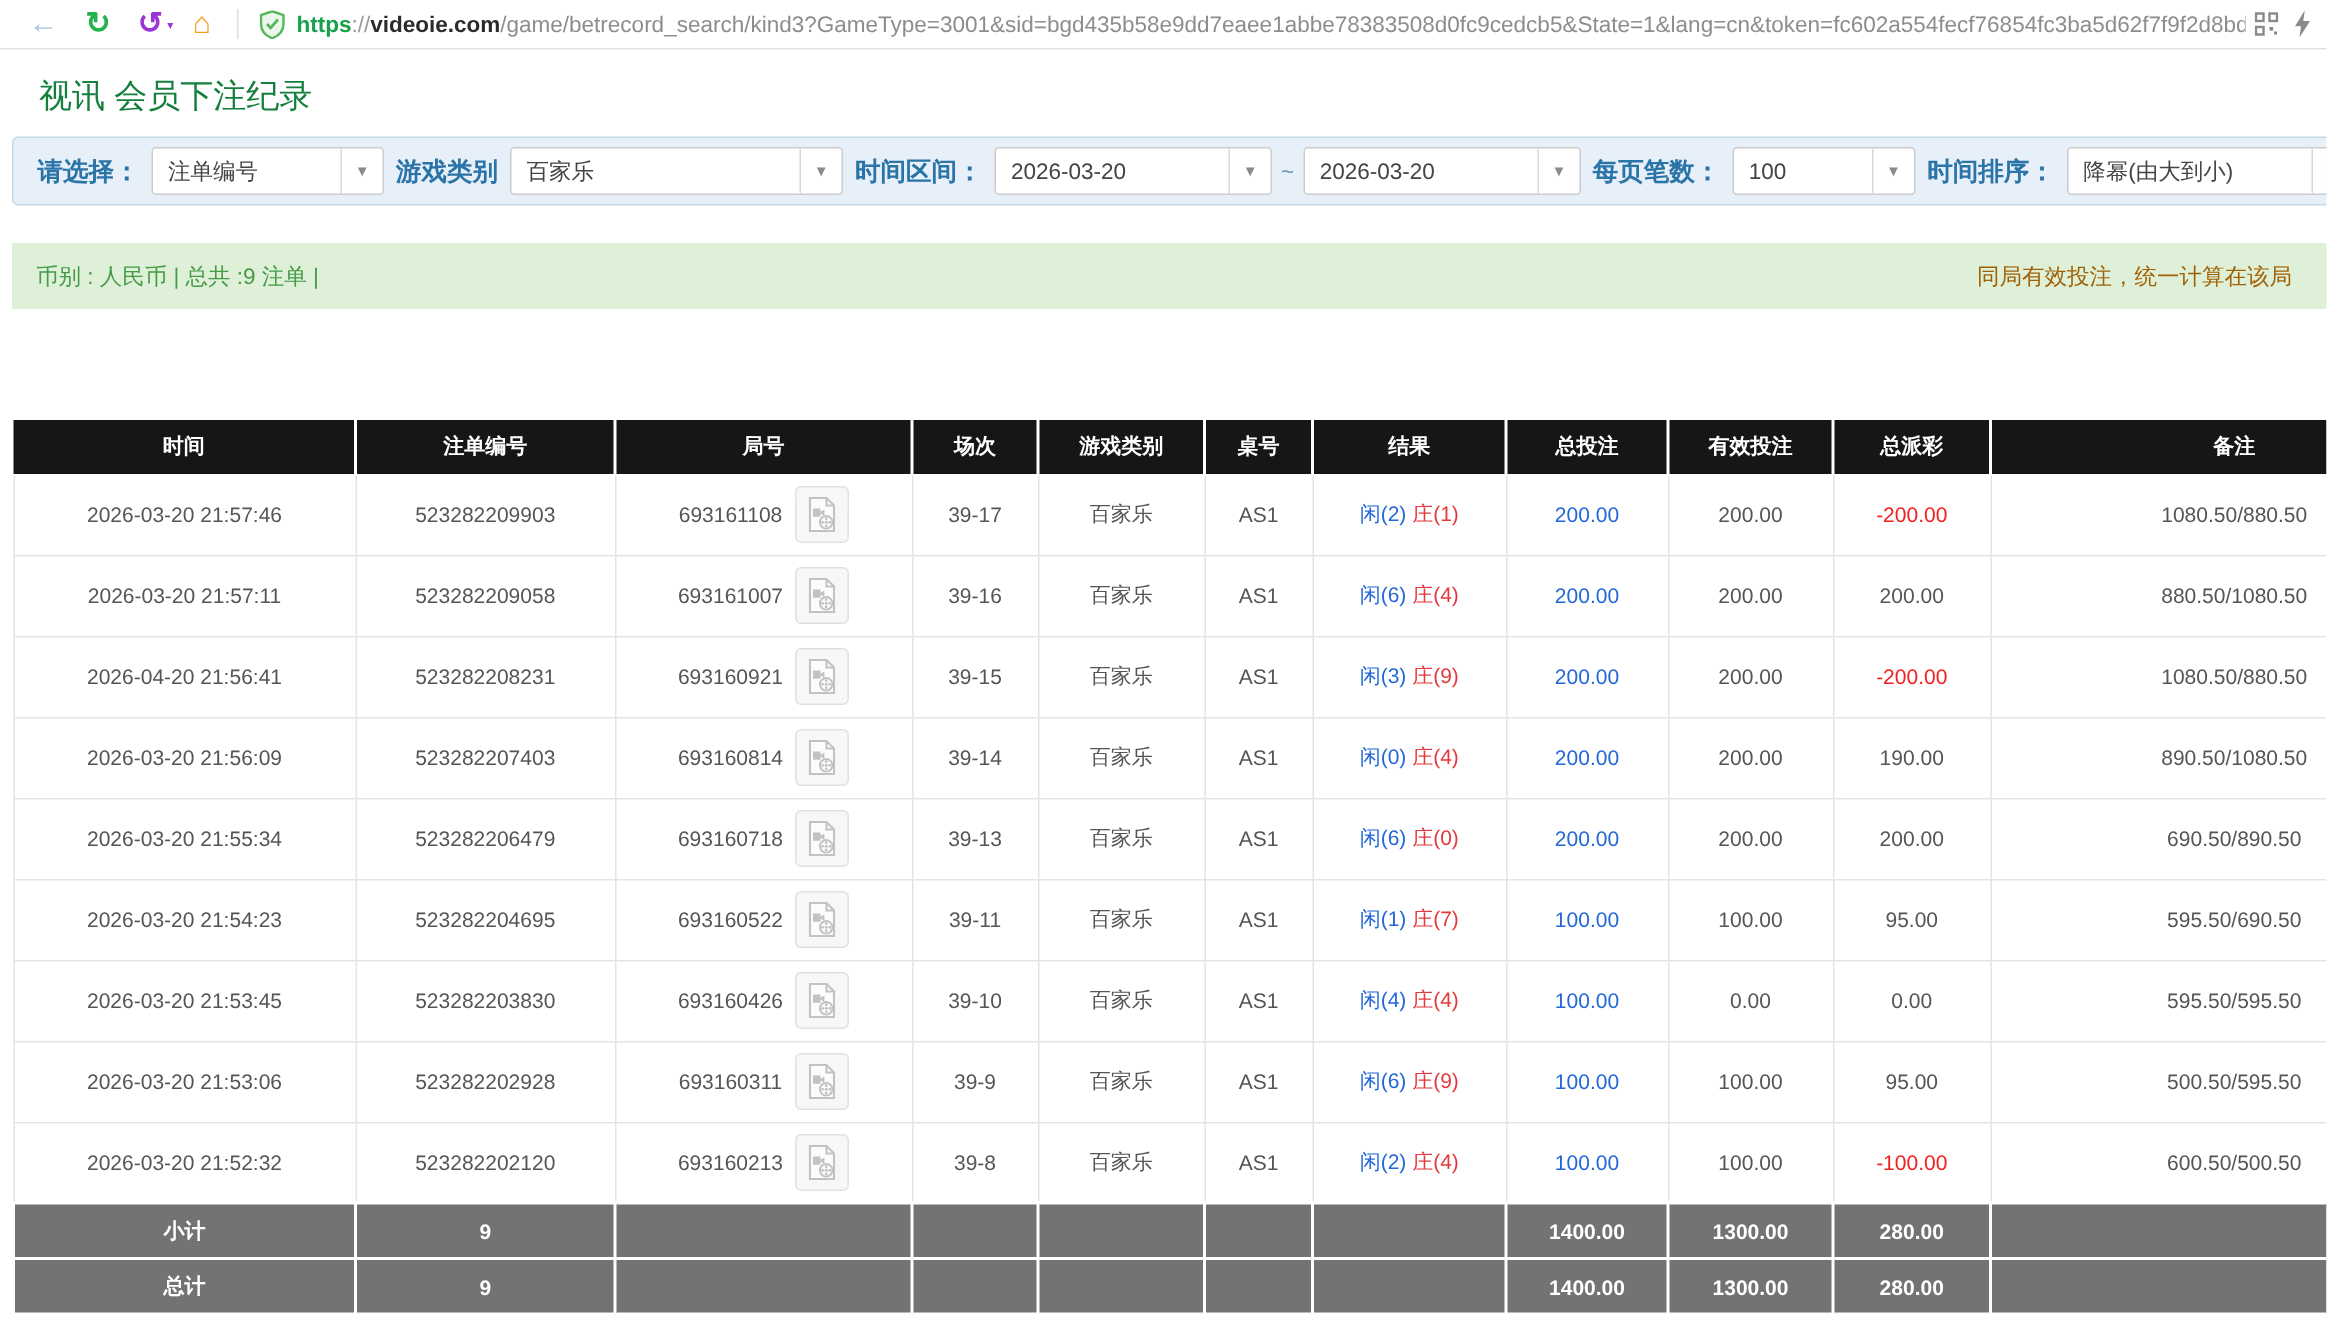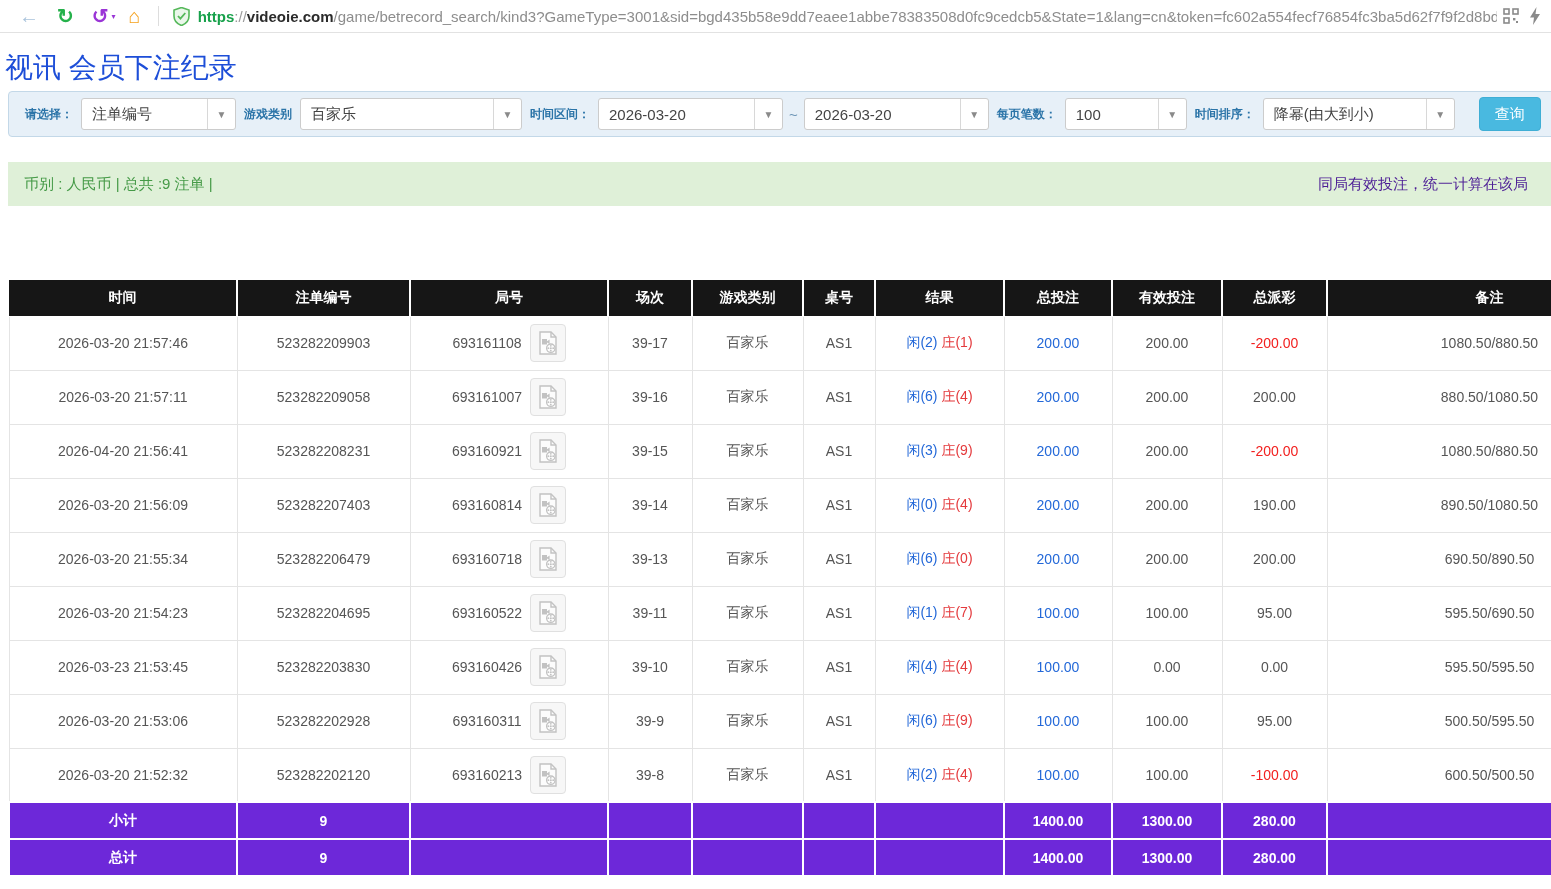--- a/index.html
+++ b/index.html
@@ -19,47 +19,47 @@
   .shield { width:17px; height:19px; margin:0 8px 0 6px; flex:none; }
   .urlbar { flex:1; display:flex; align-items:center; white-space:nowrap; overflow:hidden;
     font-size:15px; }
   .url-scheme { color:#17a14b; font-weight:bold; }
   .url-sep { color:#9a9a9a; }
   .url-host { color:#2b2b2b; font-weight:bold; }
   .url-path { color:#8d8d8d; }
   .chrome-right { display:flex; align-items:center; gap:10px; margin-left:6px; }
 
   
-  .page-title { font-size:28px; color:#1d4ed8; padding:16px 0 0 5px; height:50px; }
+  .page-title { font-size:22px; color:#15803d; padding:16px 0 0 26px; height:50px; }
 
   .filterbar { margin:8px 8px 0 8px; width:1700px; background:#e7f0f8; border:1px solid #c3d8e8;
     border-radius:4px; height:46px; display:flex; align-items:center; padding-left:16px; }
-  .f-label { color:#2b74a8; font-weight:bold; font-size:12px; white-space:nowrap; margin-right:8px; }
+  .f-label { color:#2b74a8; font-weight:bold; font-size:17px; white-space:nowrap; margin-right:8px; }
   .sel { background:#fff; border:1px solid #ccc; border-radius:3px; height:32px;
     display:flex; align-items:center; margin-right:8px; cursor:pointer; }
   .sel .sel-txt { flex:1; padding:0 10px; font-size:15px; color:#444; white-space:nowrap; overflow:hidden; }
   .sel .sel-arrow { width:28px; height:100%; border-left:1px solid #d8d8d8; display:flex;
     align-items:center; justify-content:center; color:#8a8a8a; font-size:10px; }
   .tilde { color:#6a93b5; font-size:15px; margin:0 6px 0 0; }
   .search-btn { margin-left:16px; flex:none; width:62px; height:34px; background:#49b9e0; color:#fff;
     border:1px solid #3faed5; border-radius:4px; font-size:15px; cursor:pointer;
     font-family:"Liberation Sans", sans-serif; }
 
   .summarybar { margin:25px 8px 0 8px; width:1700px; background:#dff0d8; height:44px;
     display:flex; align-items:center; padding:0 14px 0 16px; position:relative; }
   .summary-left { color:#459a47; font-size:15px; }
-  .summary-right { position:absolute; left:1310px; color:#4c1d95; font-size:15px; white-space:nowrap; }
+  .summary-right { position:absolute; left:1310px; color:#a16207; font-size:15px; white-space:nowrap; }
 
   
   .tablewrap { margin:74px 0 0 8px; width:1543px; overflow:hidden; }
   table.bets { border-collapse:collapse; table-layout:fixed; width:1643px; font-size:14px; color:#555; }
   table.bets th { background:#161616; color:#fff; font-weight:bold; height:36px;
     border-right:2px solid #fff; border-bottom:1px solid #fff; text-align:center; }
   table.bets td { border:1px solid #e4e4e4; height:54px; text-align:center; background:#fff; }
-  table.bets tr.foot td { background:#6d28d9; color:#fff; font-weight:bold; height:37px;
+  table.bets tr.foot td { background:#737373; color:#fff; font-weight:bold; height:37px;
     border:2px solid #fff; }
   .blue { color:#2368d8; }
   .neg { color:#f2201f; }
   .res-p { color:#2368d8; }
   .res-b { color:#e4393c; }
   .round-cell { display:flex; align-items:center; justify-content:center; gap:8px; }
   .vid-btn { width:36px; height:38px; background:#f7f7f7; border:1px solid #e0e0e0; border-radius:4px;
     display:flex; align-items:center; justify-content:center; cursor:pointer; }
 </style>
 </head>
@@ -371,21 +371,21 @@
       <span class="res-p">闲(1)</span>
       <span class="res-b">庄(7)</span>
     </td>
     <td class="blue">100.00</td>
     <td>100.00</td>
     <td class="payout">95.00</td>
     <td>595.50/690.50</td>
   </tr>
 
   <tr>
-    <td>2026-03-23 21:53:45</td>
+    <td>2026-03-20 21:53:45</td>
     <td>523282203830</td>
     <td>
       <div class="round-cell">
         <span>693160426</span>
         <span class="vid-btn">
           <svg width="20" height="24" viewBox="0 0 20 24">
             <path d="M2 1 h11 l5 5 v17 H2 Z" fill="#fcfcfc" stroke="#c2c2c2" stroke-width="1.4"></path>
             <path d="M13 1 v5 h5" fill="none" stroke="#c2c2c2" stroke-width="1.4"></path>
             <path d="M4 8 h5 v2.2 l2.6-1.6 v4.4 L9 11.4 V13.5 H4 Z" fill="#c2c2c2"></path>
             <circle cx="12.8" cy="17.2" r="4.2" fill="none" stroke="#c2c2c2" stroke-width="1.3"></circle>

